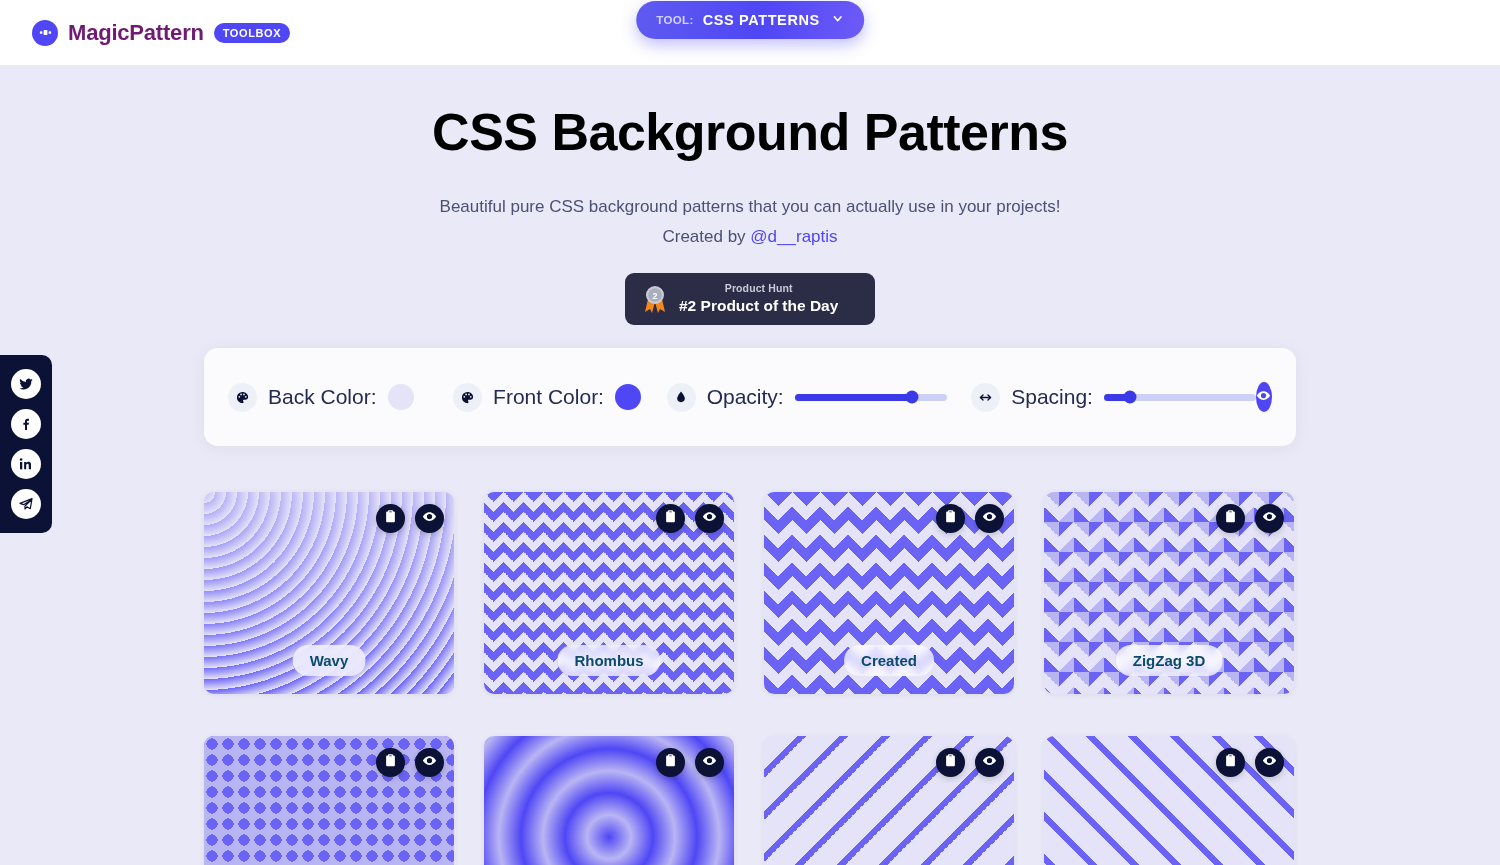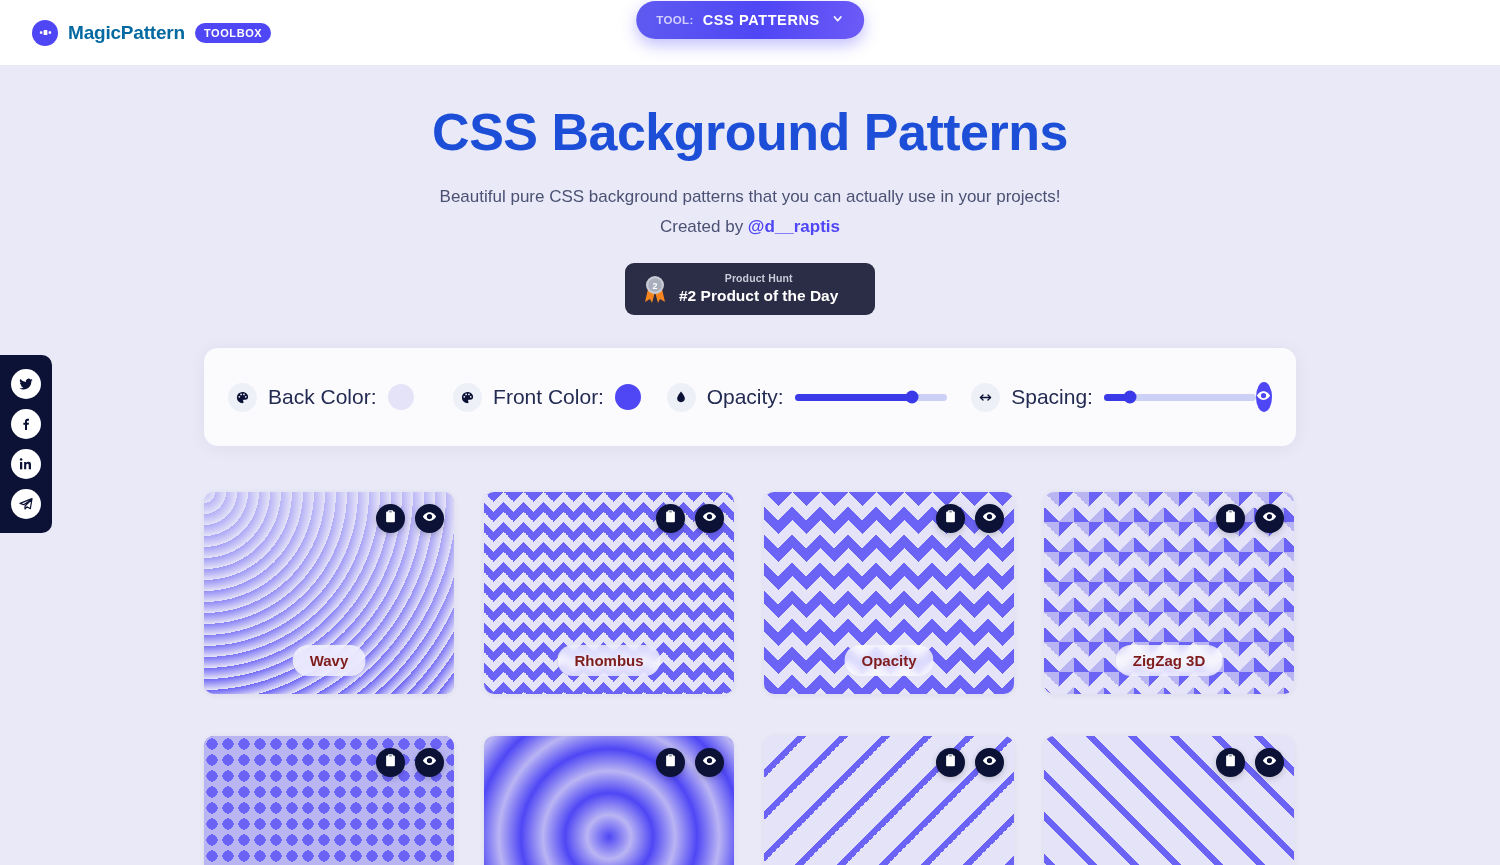--- a/index.html
+++ b/index.html
@@ -22,21 +22,21 @@
     z-index: 40;
   }
   .brand { display: flex; align-items: center; gap: 10px; margin-left: 8px; }
   .brand-logo {
     width: 26px; height: 26px; border-radius: 50%;
     background: #4f46f5;
     display: flex; align-items: center; justify-content: center;
   }
   .brand-logo svg { display:block; }
   .brand-name {
-    font-size: 19px; font-weight: 700; color: #0369a1; letter-spacing: -0.2px;
+    font-size: 22px; font-weight: 700; color: #701a75; letter-spacing: -0.2px;
   }
   .brand-badge {
     background: #4f46f5; color: #fff;
     font-size: 11px; font-weight: 700; letter-spacing: 0.6px;
     padding: 4px 9px; border-radius: 10px;
   }
 
   .tool-pill-wrap {
     position: absolute; left: 50%; top: 1px; transform: translateX(-50%);
     z-index: 45;
@@ -78,31 +78,31 @@
     width: 30px; height: 30px; border-radius: 50%;
     background: #ffffff;
     display: flex; align-items: center; justify-content: center;
     cursor: pointer;
   }
   .social-btn svg { display: block; }
 
   
   .hero { text-align: center; padding-top: 38px; }
   .hero-title {
-    font-size: 52px; font-weight: 700; color: #1d4ed8;
+    font-size: 52px; font-weight: 700; color: #000000;
     letter-spacing: -0.5px; line-height: 1.15;
   }
   .hero-sub {
-    margin-top: 24px;
+    margin-top: 34px;
     font-size: 17px; color: #4a5173; font-weight: 400;
   }
   .hero-credit {
     margin-top: 10px; font-size: 17px; color: #4a5173;
   }
-  .hero-credit a { color: #4f46f5; font-weight: 700; text-decoration: none; }
+  .hero-credit a { color: #4f46f5; font-weight: 400; text-decoration: none; }
 
   .ph-badge {
     margin: 26px auto 0;
     width: 250px; height: 52px;
     background: #2b2c45;
     border-radius: 9px;
     display: flex; align-items: center; gap: 11px;
     padding: 0 17px;
     cursor: pointer;
   }
@@ -175,21 +175,21 @@
   .act-btn {
     width: 29px; height: 29px; border-radius: 50%;
     background: #0b1236;
     display: flex; align-items: center; justify-content: center;
     cursor: pointer;
     box-shadow: 0 2px 6px rgba(0,0,0,0.18);
   }
   .card-label {
     position: absolute; left: 50%; bottom: 18px; transform: translateX(-50%);
     background: rgba(255,255,255,0.72);
-    color: #7f1d1d;
+    color: #0c4a6e;
     font-size: 15px; font-weight: 600;
     padding: 7px 17px; border-radius: 16px;
     white-space: nowrap; z-index: 3;
     backdrop-filter: blur(4px);
   }
   .pat { position: absolute; inset: 0; }
 
   
   .p-wavy {
     background-color: #e5e3f7;
@@ -447,21 +447,21 @@
               <path d="M13.2 12.2l2.4 2.4-2.4 2.4v-1.6h-3.5v-1.6h3.5z"></path>
             </svg></span>
         </div>
         <div class="act-btn">
           <span><svg width="15" height="15" viewBox="0 0 24 24" fill="#fff">
               <path d="M12 5C6.8 5 2.7 9.2 1.5 12c1.2 2.8 5.3 7 10.5 7s9.3-4.2 10.5-7C21.3 9.2 17.2 5 12 5zm0 11.2A4.2 4.2 0 1 1 12 7.8a4.2 4.2 0 0 1 0 8.4z"></path>
               <circle cx="12" cy="12" r="2.1" fill="#0b1236"></circle>
             </svg></span>
         </div>
       </div>
-      <div class="card-label">Opacity</div>
+      <div class="card-label">Created</div>
     </div>
     <div class="card">
       <div class="pat p-zigzag3d"></div>
       <div class="card-actions">
         <div class="act-btn">
           <span><svg width="15" height="15" viewBox="0 0 24 24" fill="#fff">
               <path d="M9 2h6a1 1 0 0 1 1 1v1h1.5A1.5 1.5 0 0 1 19 5.5v14A1.5 1.5 0 0 1 17.5 21h-11A1.5 1.5 0 0 1 5 19.5v-14A1.5 1.5 0 0 1 6.5 4H8V3a1 1 0 0 1 1-1zm1 2v1h4V4h-4z"></path>
               <path d="M13.2 12.2l2.4 2.4-2.4 2.4v-1.6h-3.5v-1.6h3.5z"></path>
             </svg></span>
         </div>

